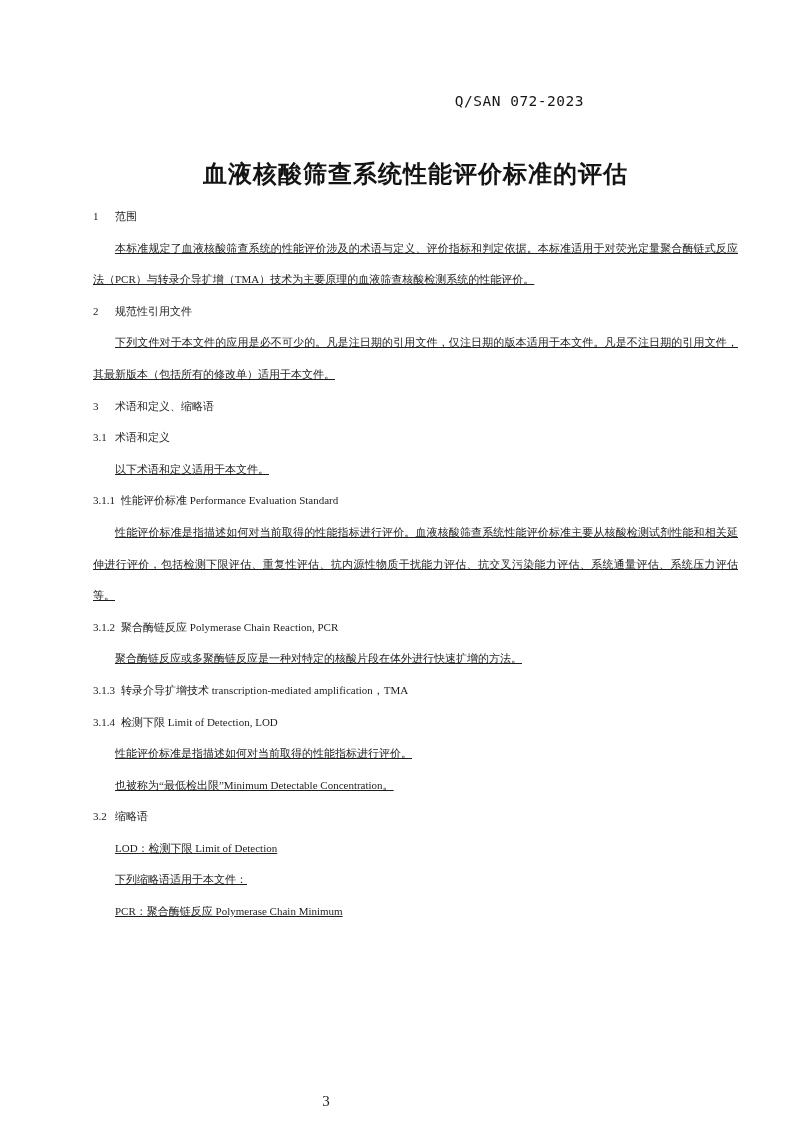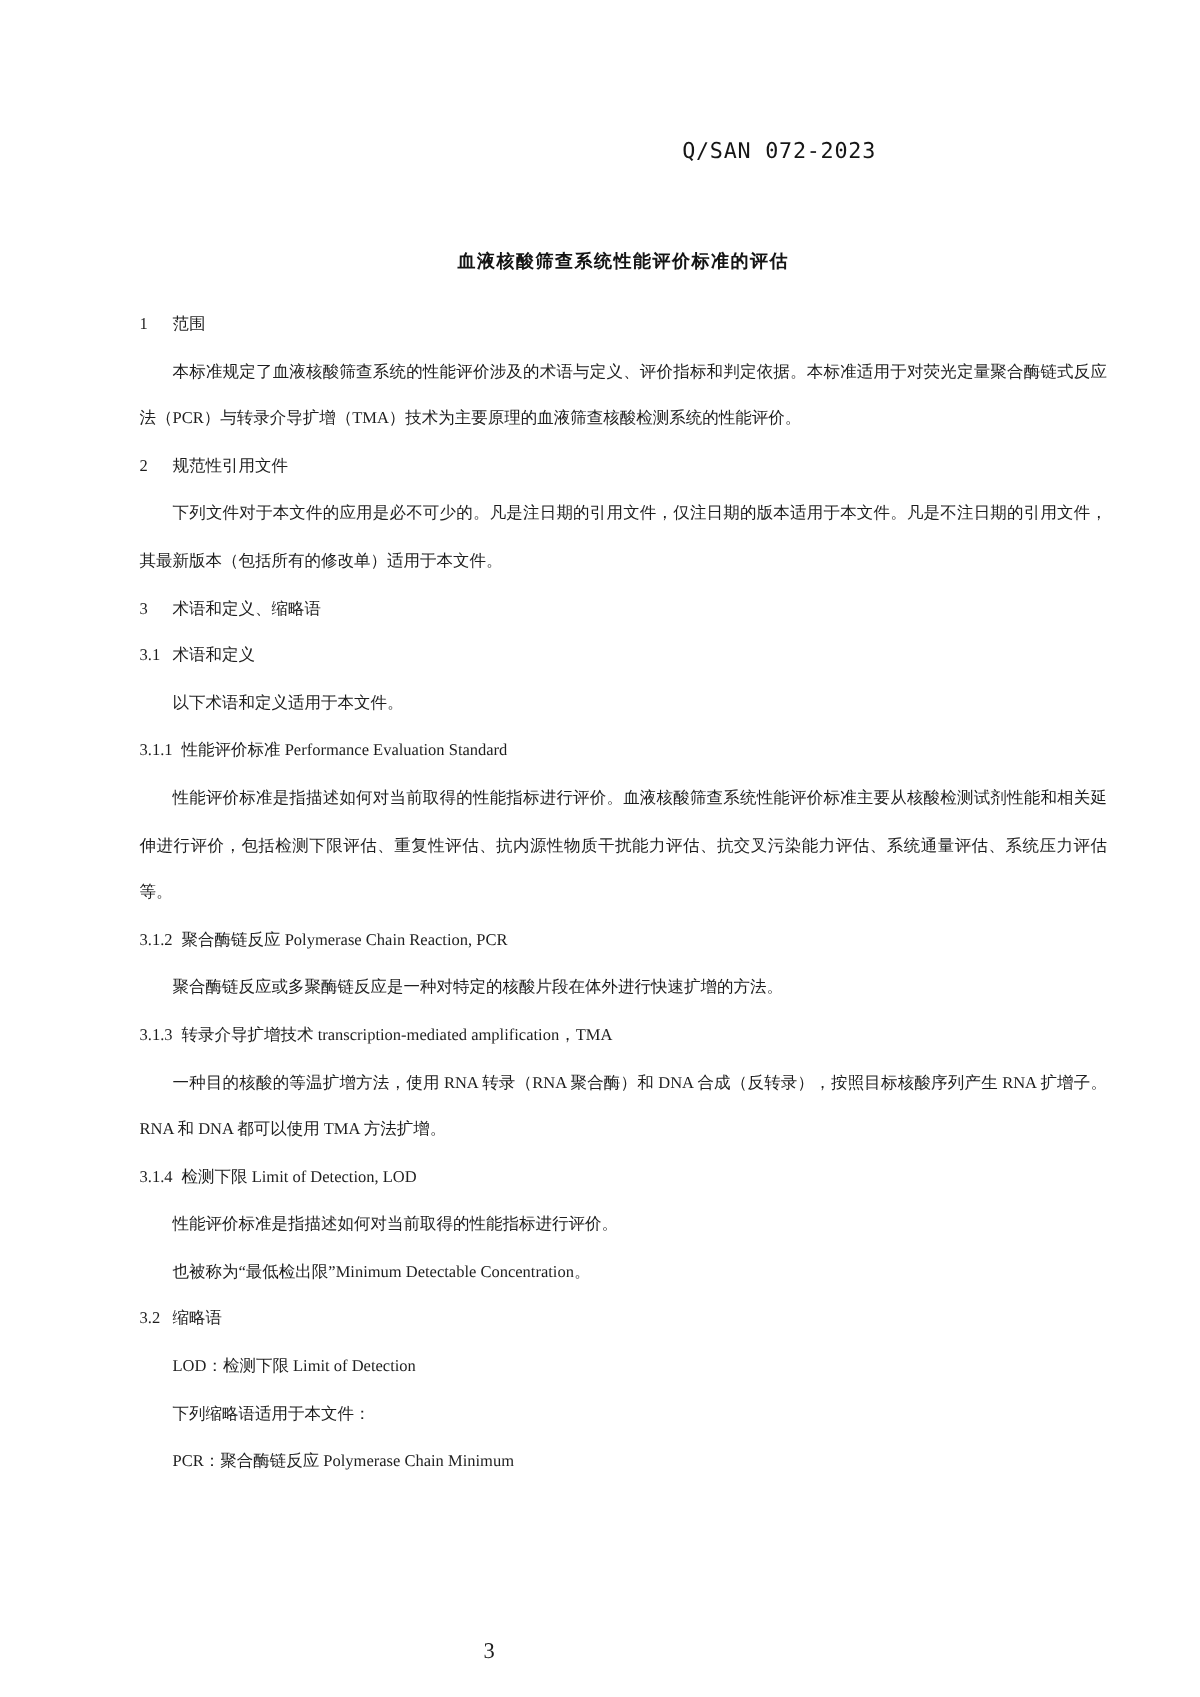--- a/index.html
+++ b/index.html
@@ -28,39 +28,39 @@
   .content {
     position: absolute;
     left: 93px; top: 157px;
     width: 645px;
   }
   .title {
     margin: 0 0 10px 0;
     text-align: center;
     font-family: "Liberation Sans", "DejaVu Sans", sans-serif;
     font-weight: 700;
-    font-size: 12px;
+    font-size: 24px;
     line-height: 34px;
     letter-spacing: 1px;
     color: #141414;
   }
   .h, .p {
     margin: 0;
     font-size: 11px;
     line-height: 31.6px;
     text-align: justify;
     color: #1e1e1e;
   }
   .h .h-num {
     display: inline-block;
     min-width: 2em;
     padding-right: 0.55em;
     box-sizing: border-box;
   }
-  .p { text-indent: 2em; }
+  .p { text-indent: 2em; text-decoration: underline; }
   .page-number {
     position: absolute;
     top: 1093px; left: 0;
     width: 100%;
     text-align: center;
     font-size: 15px;
     color: #1e1e1e;
   }
 </style>
 </head>
@@ -105,21 +105,20 @@
     <div class="h">
       <span class="h-num">3.1.2</span><span>聚合酶链反应 Polymerase Chain Reaction, PCR</span>
     </div>
 
     <p class="p">聚合酶链反应或多聚酶链反应是一种对特定的核酸片段在体外进行快速扩增的方法。</p>
 
     <div class="h">
       <span class="h-num">3.1.3</span><span>转录介导扩增技术 transcription-mediated amplification，TMA</span>
     </div>
 
-    <p class="p">一种目的核酸的等温扩增方法，使用 RNA 转录（RNA 聚合酶）和 DNA 合成（反转录），按照目标核酸序列产生 RNA 扩增子。RNA 和 DNA 都可以使用 TMA 方法扩增。</p>
 
     <div class="h">
       <span class="h-num">3.1.4</span><span>检测下限 Limit of Detection, LOD</span>
     </div>
 
     <p class="p">性能评价标准是指描述如何对当前取得的性能指标进行评价。</p>
 
     <p class="p">也被称为“最低检出限”Minimum Detectable Concentration。</p>
 
     <div class="h">

